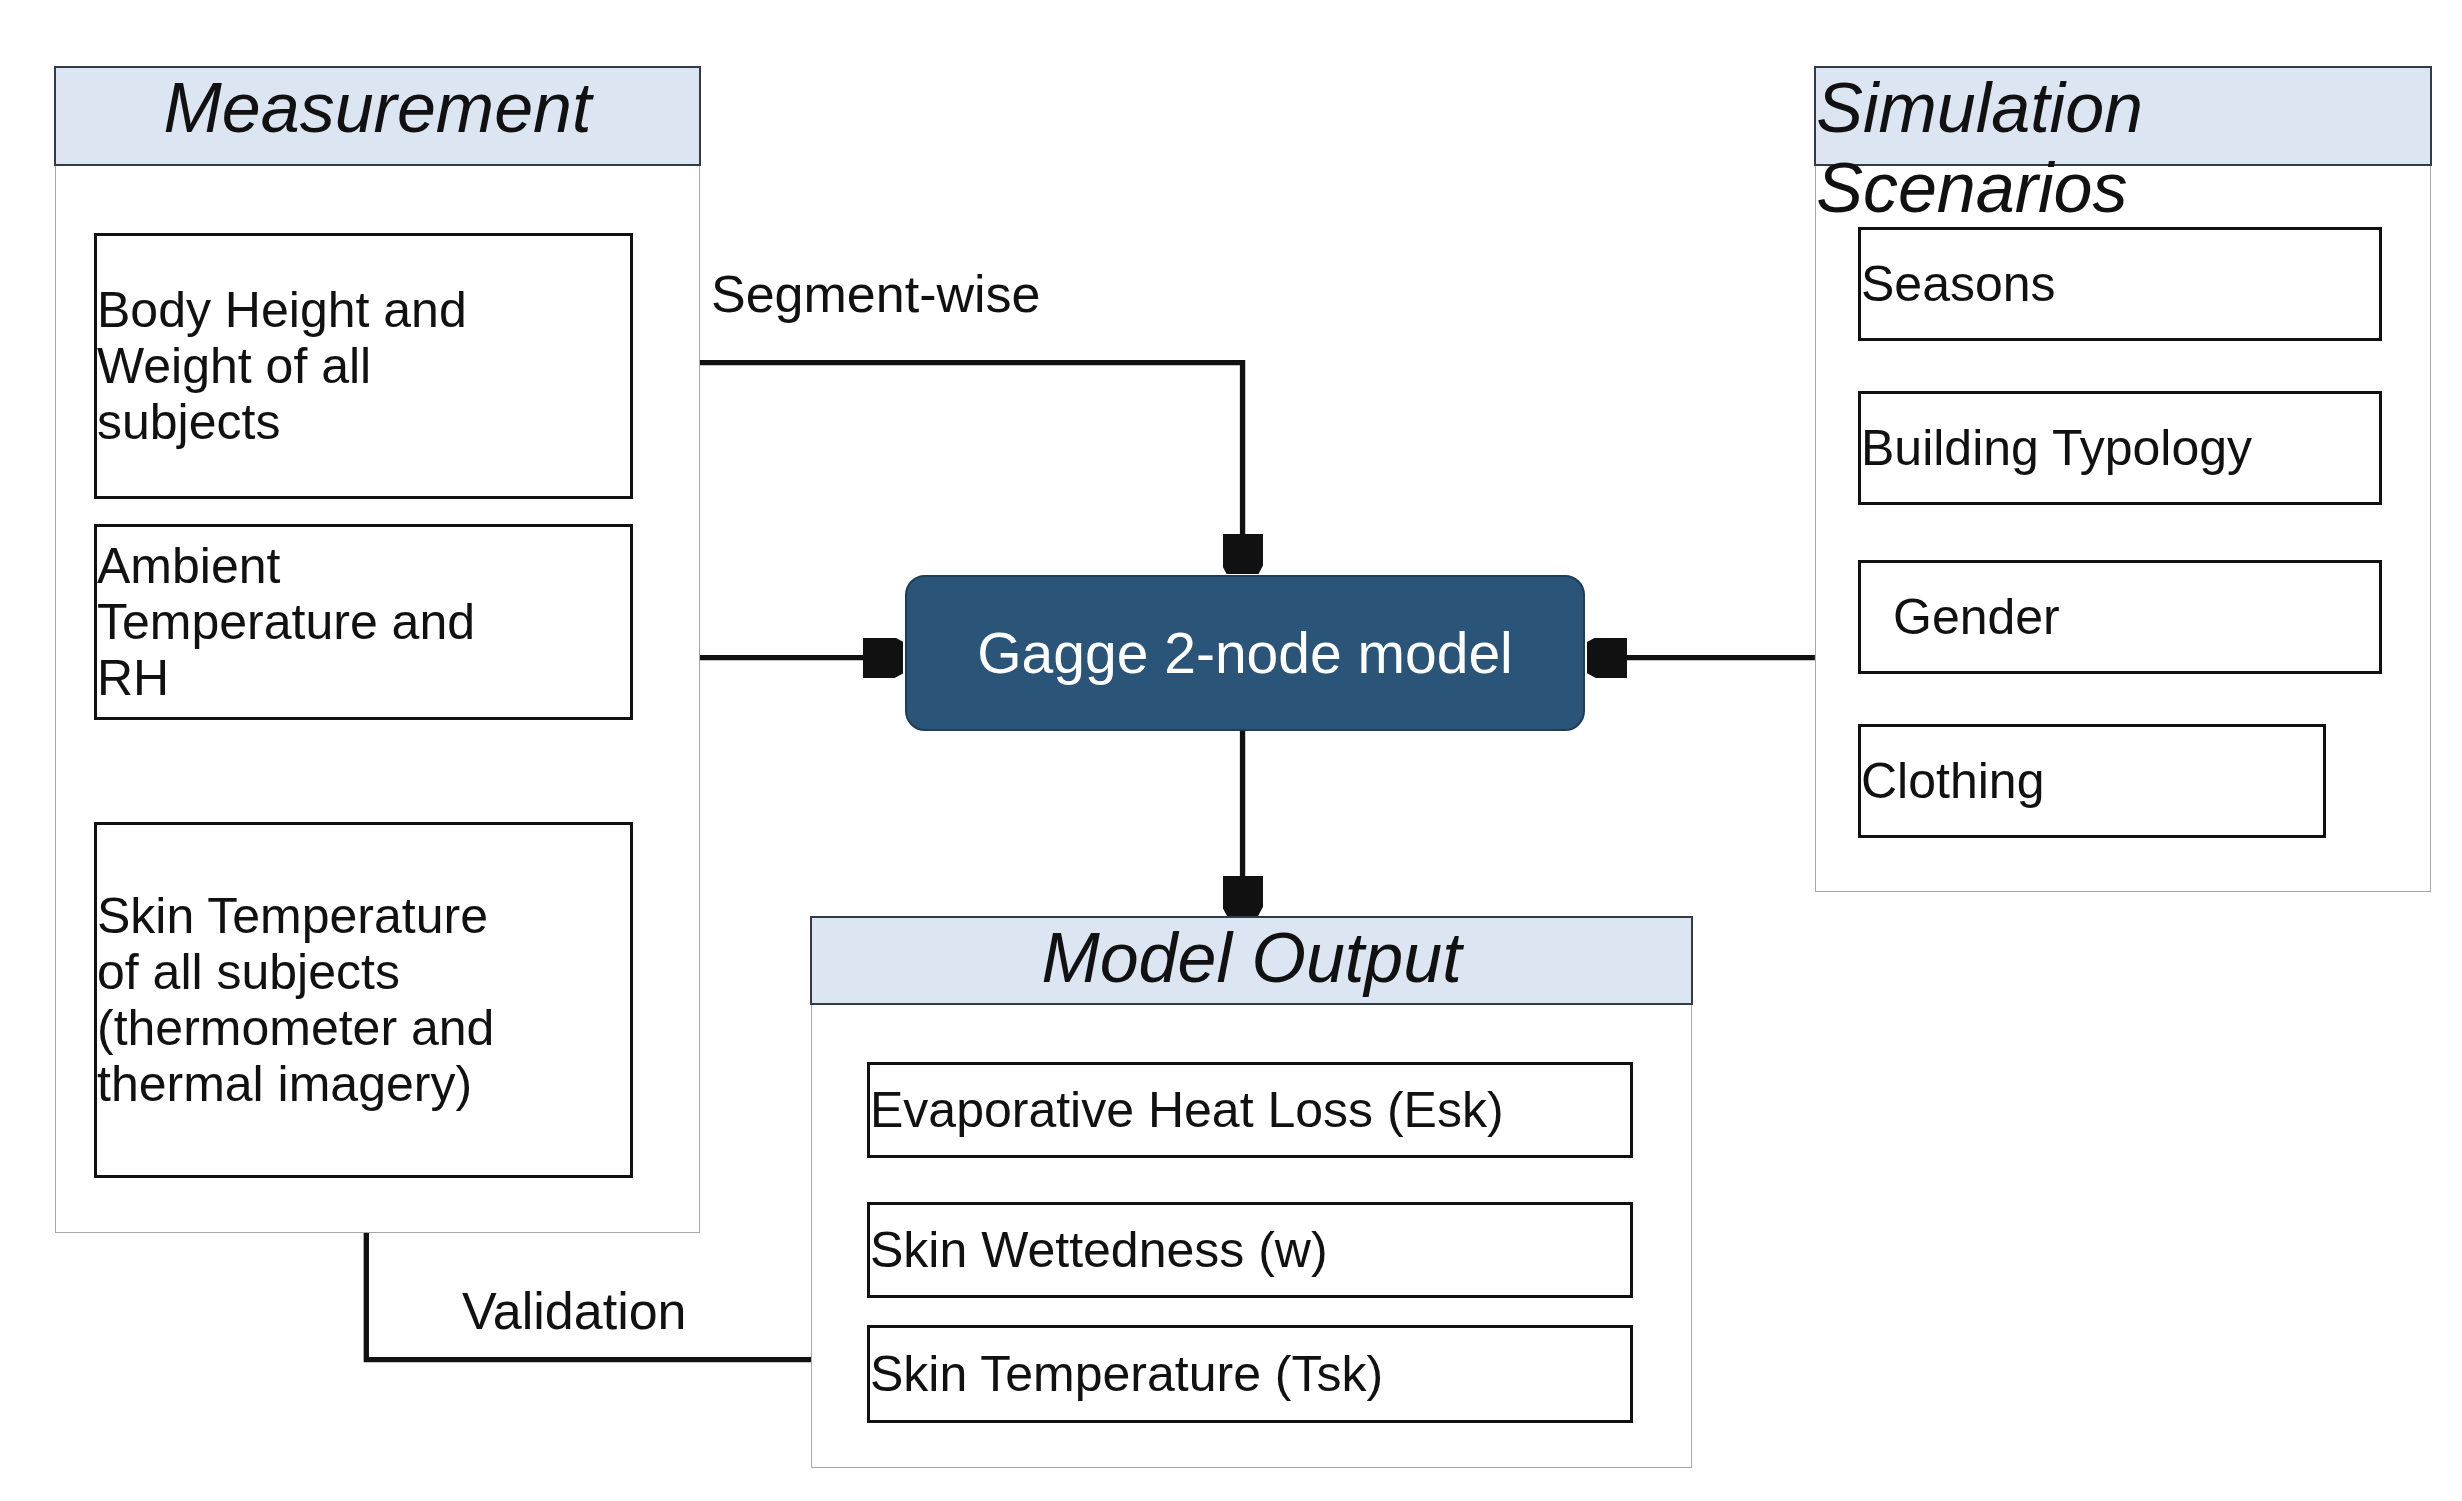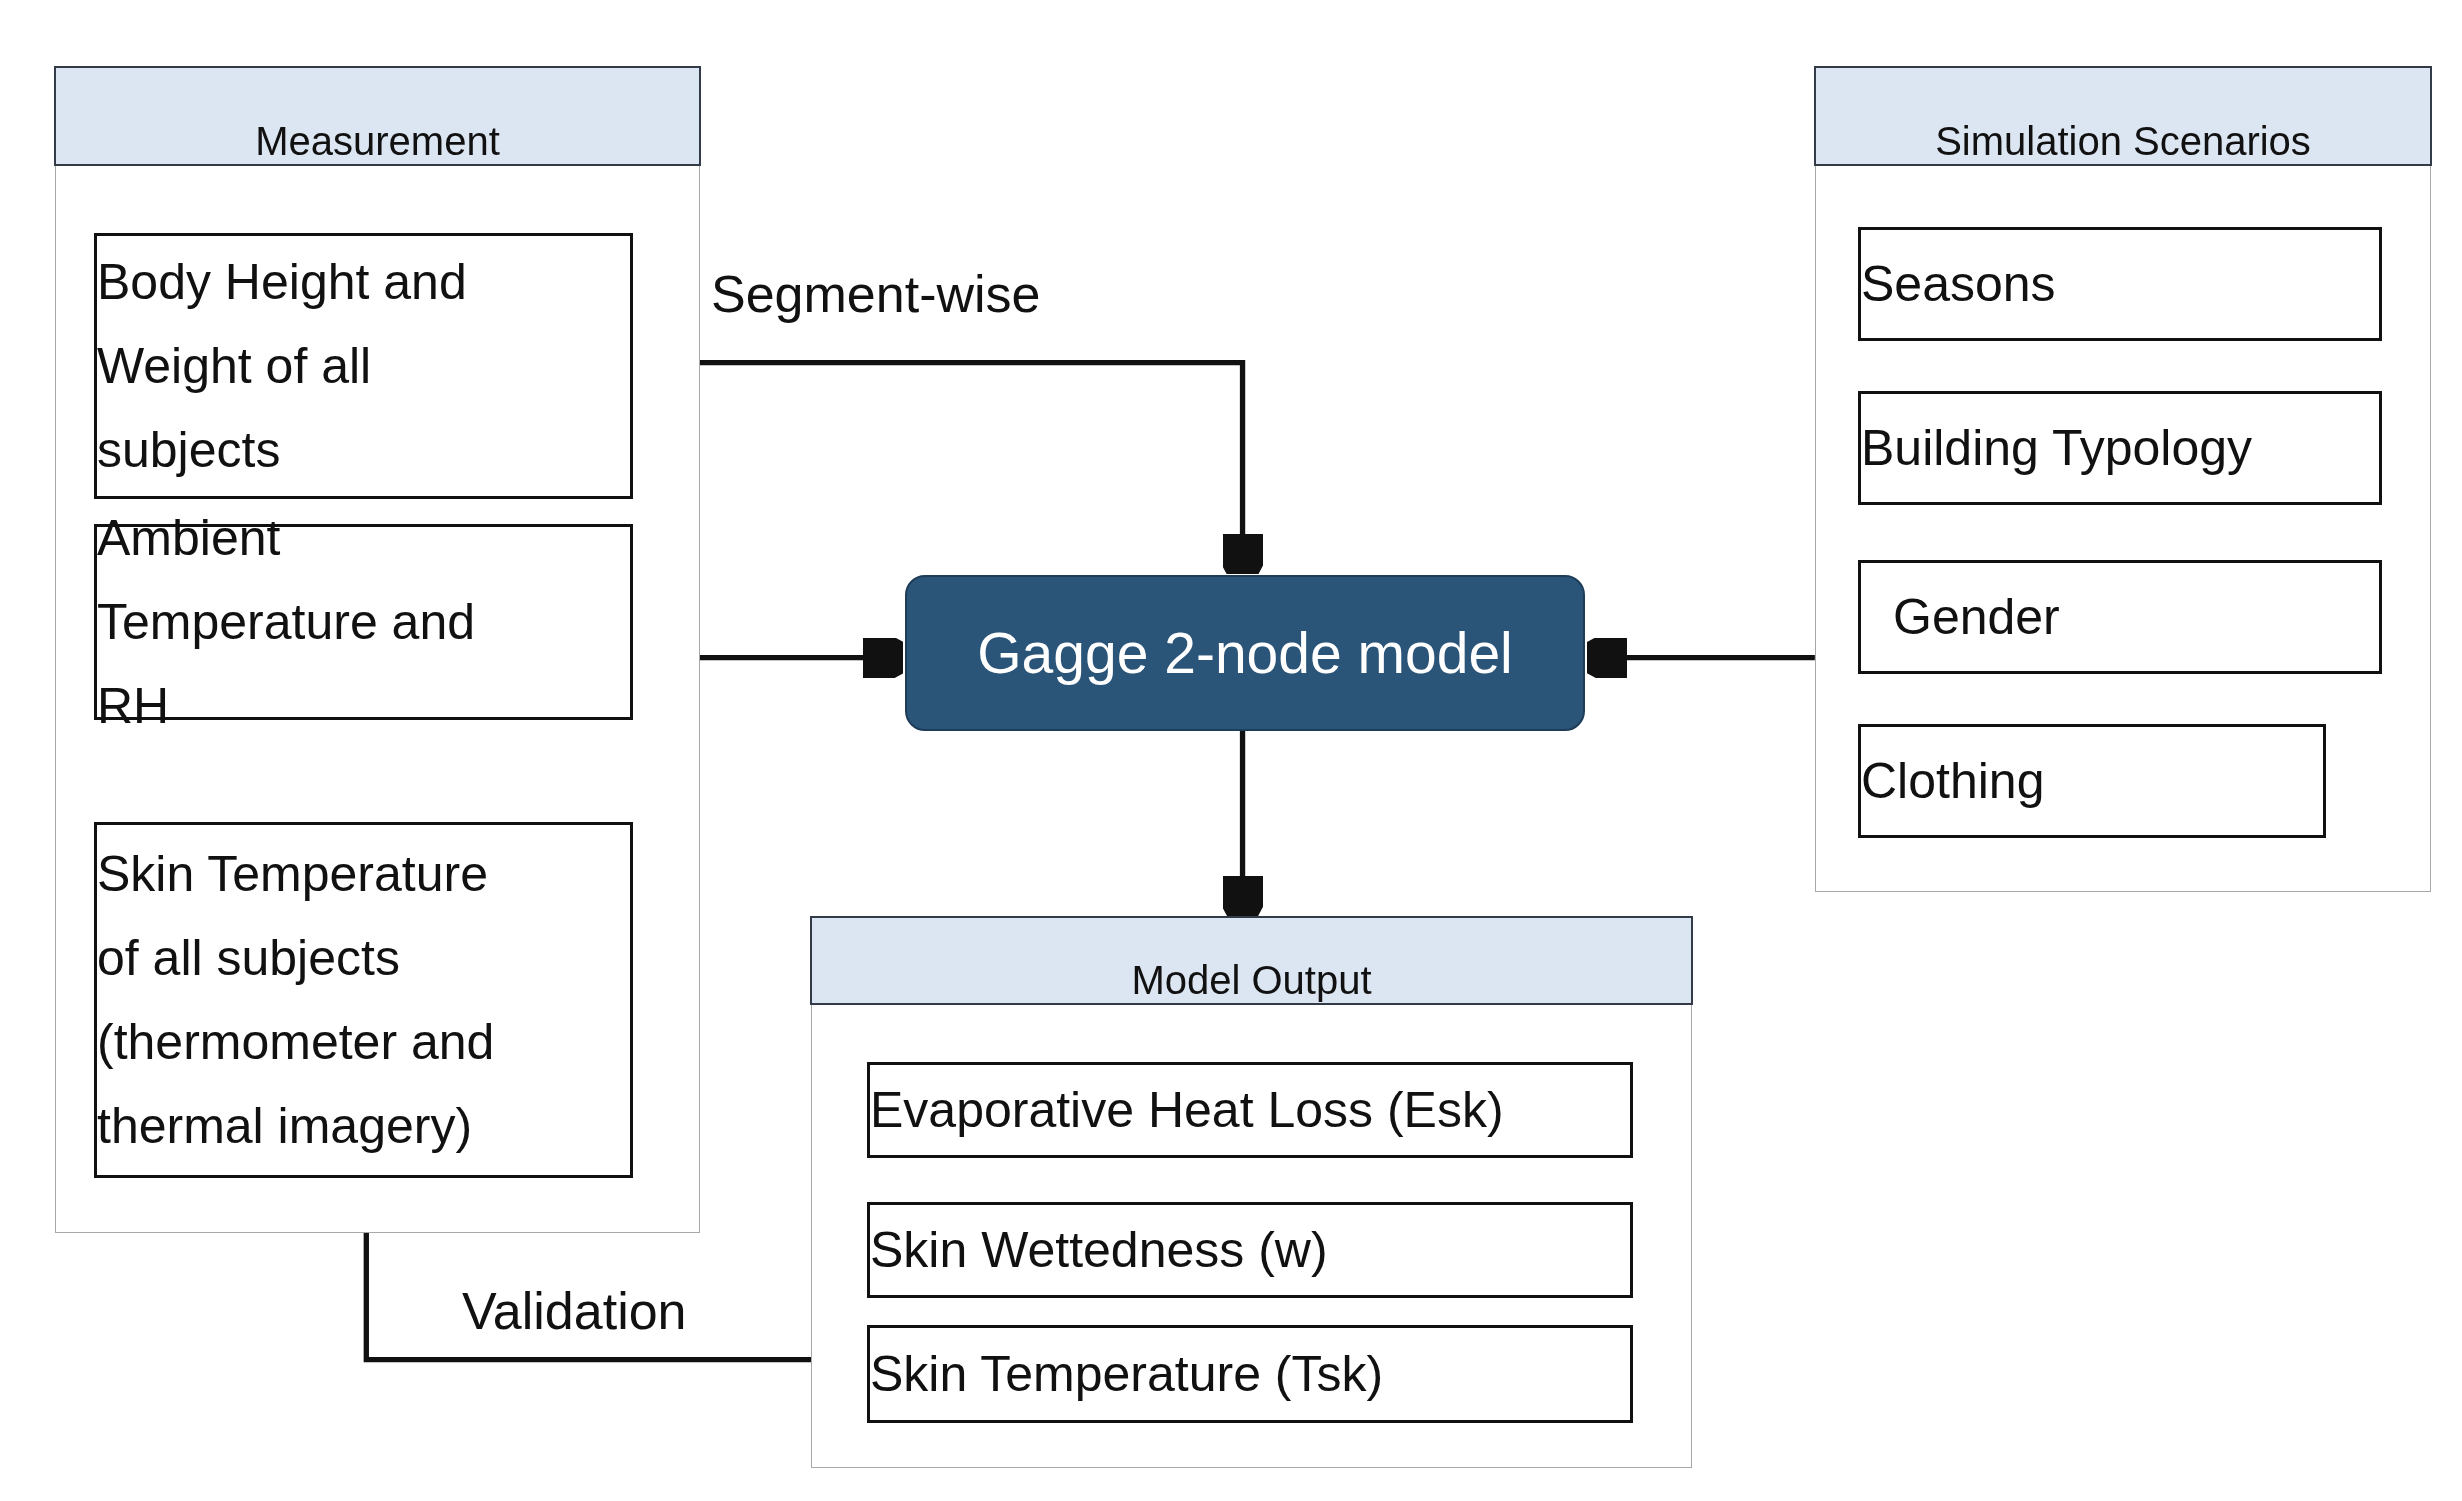--- a/index.html
+++ b/index.html
@@ -30,32 +30,33 @@
     background:#ffffff;
     border:1.8px solid var(--container-border);
     box-sizing:border-box;
   }
   .panel-header{
     position:absolute;left:-1.8px;top:-1.8px;right:-1.8px;
     height:100px;
     background:var(--header-fill);
     border:2.7px solid var(--header-border);
     box-sizing:border-box;
-    display:flex;align-items:flex-end;justify-content:center;
-    font-size:40px;
+    display:flex;align-items:flex-start;justify-content:center;
+    font-size:70px;
+    font-style:italic;
   }
   .item-box{
     position:absolute;
     background:#ffffff;
     border:3.6px solid var(--box-border);
     box-sizing:border-box;
     display:flex;align-items:center;
     font-size:50px;
   }
-  .item-box .box-label{white-space:pre-line;line-height:84px;}
+  .item-box .box-label{white-space:pre-line;line-height:56px;}
   .center-node{
     position:absolute;
     left:905px;top:575px;width:680px;height:156px;
     background:var(--node-fill);
     border:2.7px solid var(--node-border);
     border-radius:20px;
     box-sizing:border-box;
     display:flex;align-items:center;justify-content:center;
     color:var(--node-text);
     font-size:57px;

